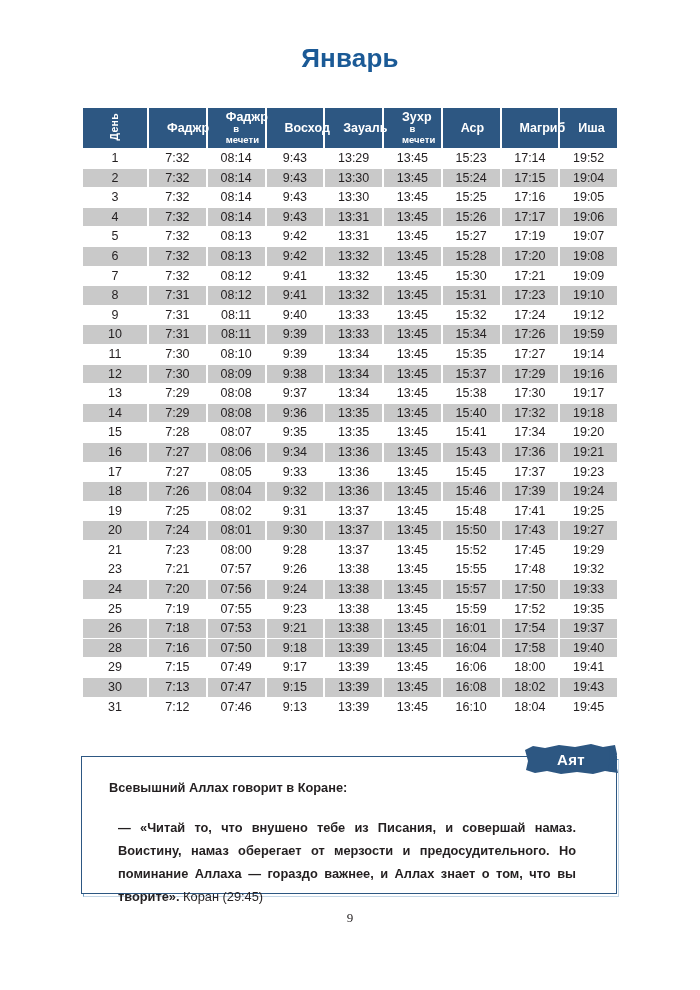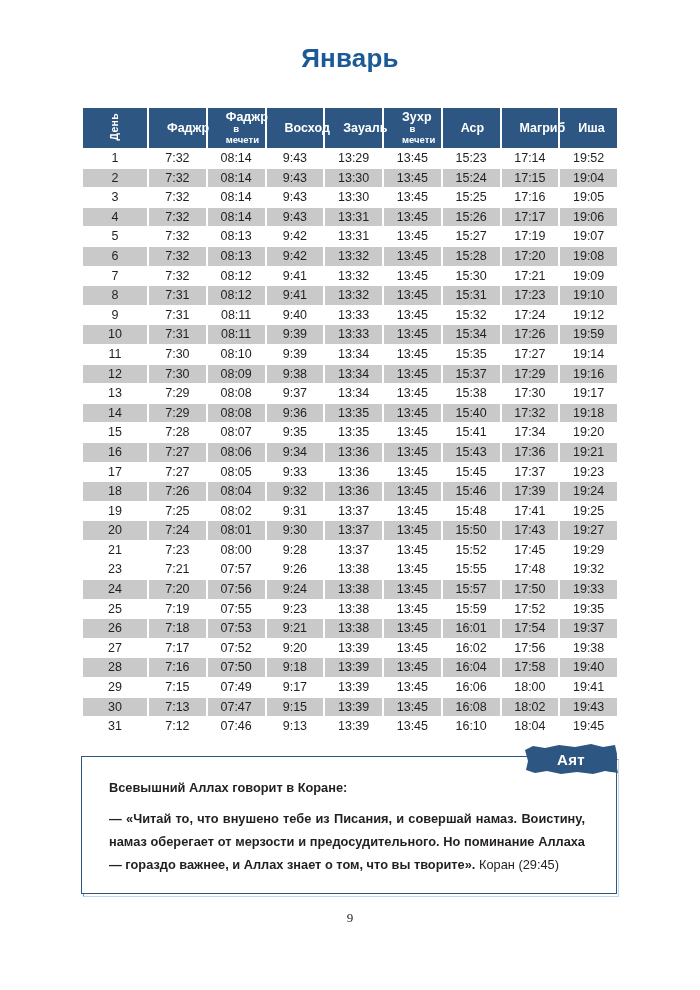--- a/index.html
+++ b/index.html
@@ -163,21 +163,21 @@
     font-size: 12.8px;
     line-height: 23px;
     color: #231f20;
   }
   .ayat-intro {
     font-weight: bold;
     margin: 0 0 1px 8px;
   }
   .ayat-quote {
     font-weight: bold;
-    margin: 8px;
+    margin: 17px;
     text-align: justify;
   }
   .ayat-quote .cite {
     font-weight: normal;
   }
 
   .page-number {
     position: absolute;
     top: 910px;
     left: 0;
@@ -496,31 +496,20 @@
         <tr class="alt">
           <td>26</td>
           <td>7:18</td>
           <td>07:53</td>
           <td>9:21</td>
           <td>13:38</td>
           <td>13:45</td>
           <td>16:01</td>
           <td>17:54</td>
           <td>19:37</td>
-        </tr>
-        <tr>
-          <td>27</td>
-          <td>7:17</td>
-          <td>07:52</td>
-          <td>9:20</td>
-          <td>13:39</td>
-          <td>13:45</td>
-          <td>16:02</td>
-          <td>17:56</td>
-          <td>19:38</td>
         </tr>
         <tr class="alt">
           <td>28</td>
           <td>7:16</td>
           <td>07:50</td>
           <td>9:18</td>
           <td>13:39</td>
           <td>13:45</td>
           <td>16:04</td>
           <td>17:58</td>

